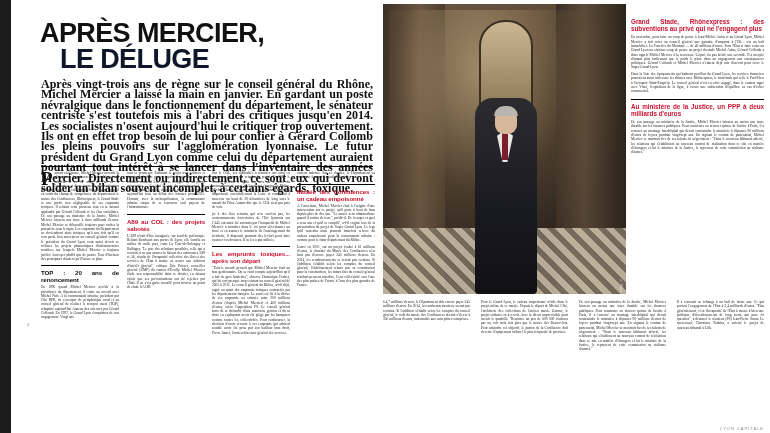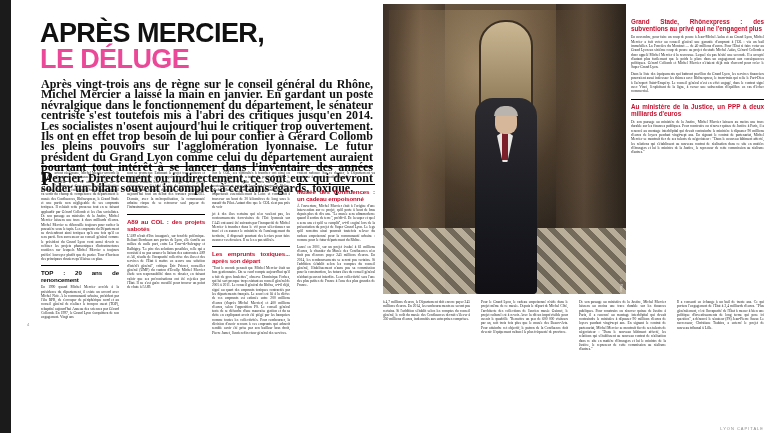--- a/index.html
+++ b/index.html
@@ -21,21 +21,21 @@
 
   
   .left-page { position:absolute; left:11px; top:0; width:369px; height:329px; background:#fff; }
 
   .headline {
     position:absolute; left:29px; top:20px; width:330px;
     font-family:"Liberation Sans", sans-serif;
     font-weight:bold; font-size:27px; line-height:26px;
     letter-spacing:-0.6px; color:#111;
   }
-  .headline .l2 { color:#ec4899; display:block; }
+  .headline .l2 { color:#0f172a; display:block;margin-left:20px; }
 
   .chapeau {
     position:absolute; left:30px; top:79px; width:332px;
     font-size:12px; line-height:10.4px; color:#111; font-weight:bold;
     text-align:justify;
   }
 
   .rule-top { position:absolute; left:30px; top:166px; width:332px; height:1px; background:#000; }
 
   .cols { position:absolute; left:30px; top:171px; width:334px; height:252px; }

